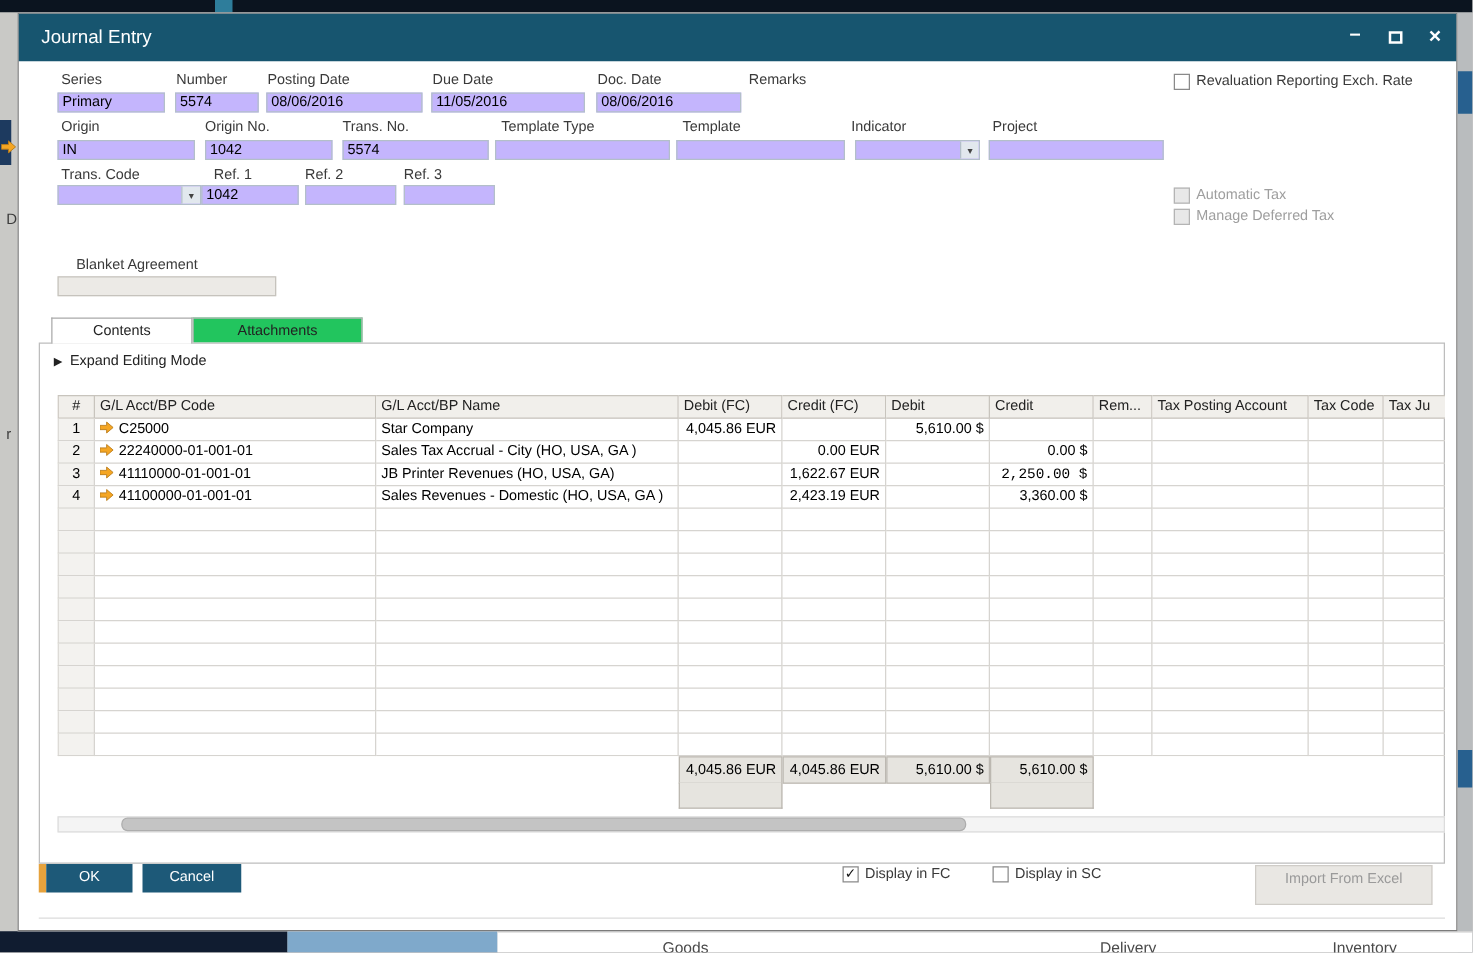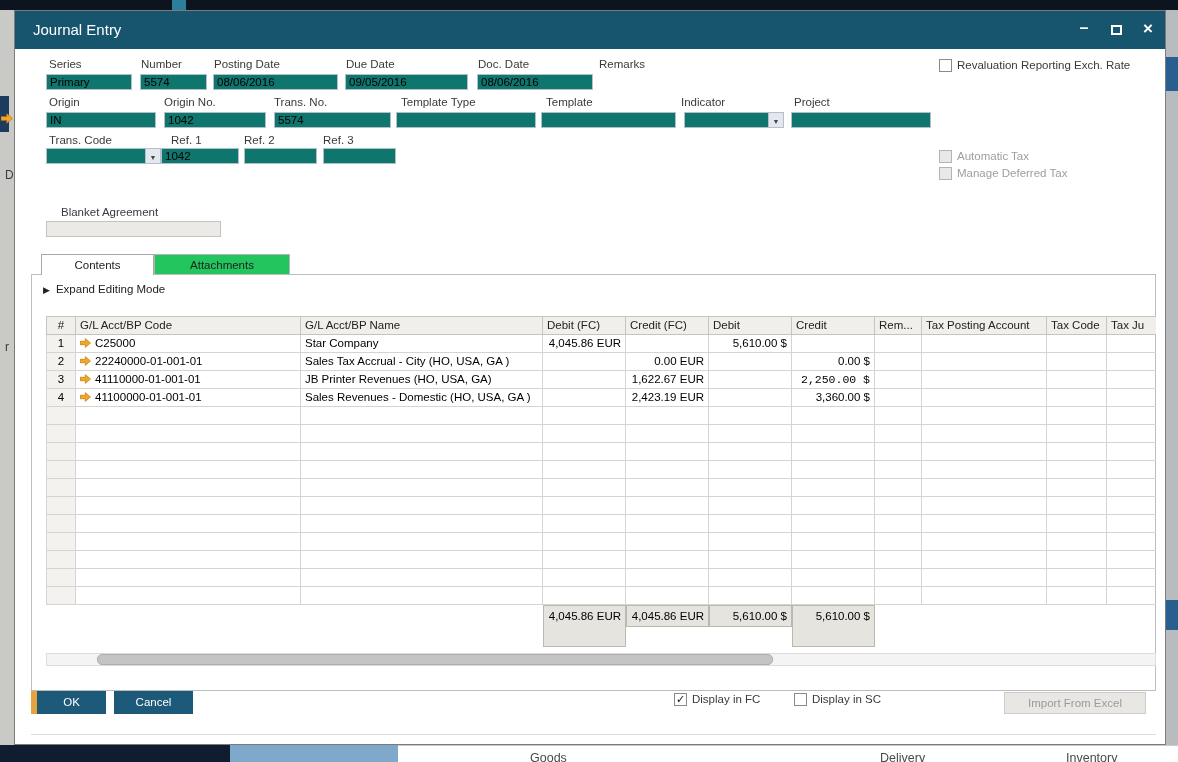--- a/index.html
+++ b/index.html
@@ -24,21 +24,21 @@
   
   .window { position:absolute; left:14px; top:10px; width:1152px; height:735px; background:#ffffff; border:1px solid #7b7b7b; }
   .titlebar { position:absolute; left:0; top:0; width:100%; height:38px; background:#17556f; }
   .title-text { position:absolute; left:18px; top:10px; color:#ffffff; font-size:15px; }
   .winctl { position:absolute; top:9px; width:22px; height:20px; color:#fff; text-align:center; cursor:default; }
   .winctl.mn { font-size:16px; font-weight:bold; line-height:16px; }
   .winctl.cl { font-size:17px; font-weight:bold; line-height:18px; }
   .maxbox { display:inline-block; width:11px; height:10px; border:2px solid #fff; margin-top:5px; }
 
   .lbl { position:absolute; font-size:11.5px; color:#3a3a3a; white-space:nowrap; }
-  .fld { position:absolute; height:16px; background:#0f766e; border:1px solid #b3bfc9; font-size:11.5px; line-height:14px; padding:0 3px; white-space:nowrap; overflow:hidden; color:#000; }
+  .fld { position:absolute; height:16px; background:#c4b5fd; border:1px solid #b3bfc9; font-size:11.5px; line-height:14px; padding:0 3px; white-space:nowrap; overflow:hidden; color:#000; }
   .fld.dis { background:#eceae6; border-color:#c6c3bd; }
   .ddbtn { position:absolute; right:0; top:0; bottom:0; width:15px; background:#e2e8ee; border-left:1px solid #b3bfc9; text-align:center; }
   .ddbtn span { font-size:7px; line-height:14px; color:#444; }
 
   .cb { position:absolute; width:13px; height:13px; background:#fff; border:1px solid #8a8a8a; font-size:11px; line-height:11px; text-align:center; color:#111; }
   .cb.dis { background:#e8e8e8; border-color:#b4b4b4; }
   .cblbl { position:absolute; font-size:11.5px; color:#3a3a3a; white-space:nowrap; }
   .cblbl.dis { color:#9e9e9e; }
 
   .tab { position:absolute; top:243px; height:21px; border:1px solid #a9a9a9; border-bottom:none; text-align:center; font-size:11.5px; line-height:20px; color:#222; }
@@ -110,21 +110,21 @@
     <span class="lbl" style="left:34px; top:47px;">Series</span>
     <span class="lbl" style="left:126px; top:47px;">Number</span>
     <span class="lbl" style="left:199px; top:47px;">Posting Date</span>
     <span class="lbl" style="left:331px; top:47px;">Due Date</span>
     <span class="lbl" style="left:463px; top:47px;">Doc. Date</span>
     <span class="lbl" style="left:584px; top:47px;">Remarks</span>
 
     <div class="fld" style="left:31px; top:63px; width:86px;">Primary</div>
     <div class="fld" style="left:125px; top:63px; width:67px;">5574</div>
     <div class="fld" style="left:198px; top:63px; width:125px;">08/06/2016</div>
-    <div class="fld" style="left:330px; top:63px; width:123px;">09/05/2016</div>
+    <div class="fld" style="left:330px; top:63px; width:123px;">11/05/2016</div>
     <div class="fld" style="left:462px; top:63px; width:116px;">08/06/2016</div>
 
     <span class="cb" style="left:924px; top:48px;"></span>
     <span class="cblbl" style="left:942px; top:48px;">Revaluation Reporting Exch. Rate</span>
 
     <span class="lbl" style="left:34px; top:85px;">Origin</span>
     <span class="lbl" style="left:149px; top:85px;">Origin No.</span>
     <span class="lbl" style="left:259px; top:85px;">Trans. No.</span>
     <span class="lbl" style="left:386px; top:85px;">Template Type</span>
     <span class="lbl" style="left:531px; top:85px;">Template</span>
@@ -403,17 +403,17 @@
 
     <div class="goldbar"></div>
     <div class="btn" style="left:22px; top:680px; width:69px;">OK</div>
     <div class="btn" style="left:99px; top:680px; width:79px;">Cancel</div>
 
     <span class="cb" style="left:659px; top:682px;"><span>✓</span></span>
     <span class="cblbl" style="left:677px; top:682px;">Display in FC</span>
     <span class="cb" style="left:779px; top:682px;"></span>
     <span class="cblbl" style="left:797px; top:682px;">Display in SC</span>
 
-    <div class="btn disabled" style="left:989px; top:681px; width:142px; height:22px;">Import From Excel</div>
+    <div class="btn disabled" style="left:989px; top:681px; width:142px; height:32px;">Import From Excel</div>
 
     <div class="botline"></div>
   </div>
 </div>
 
 </body></html>

